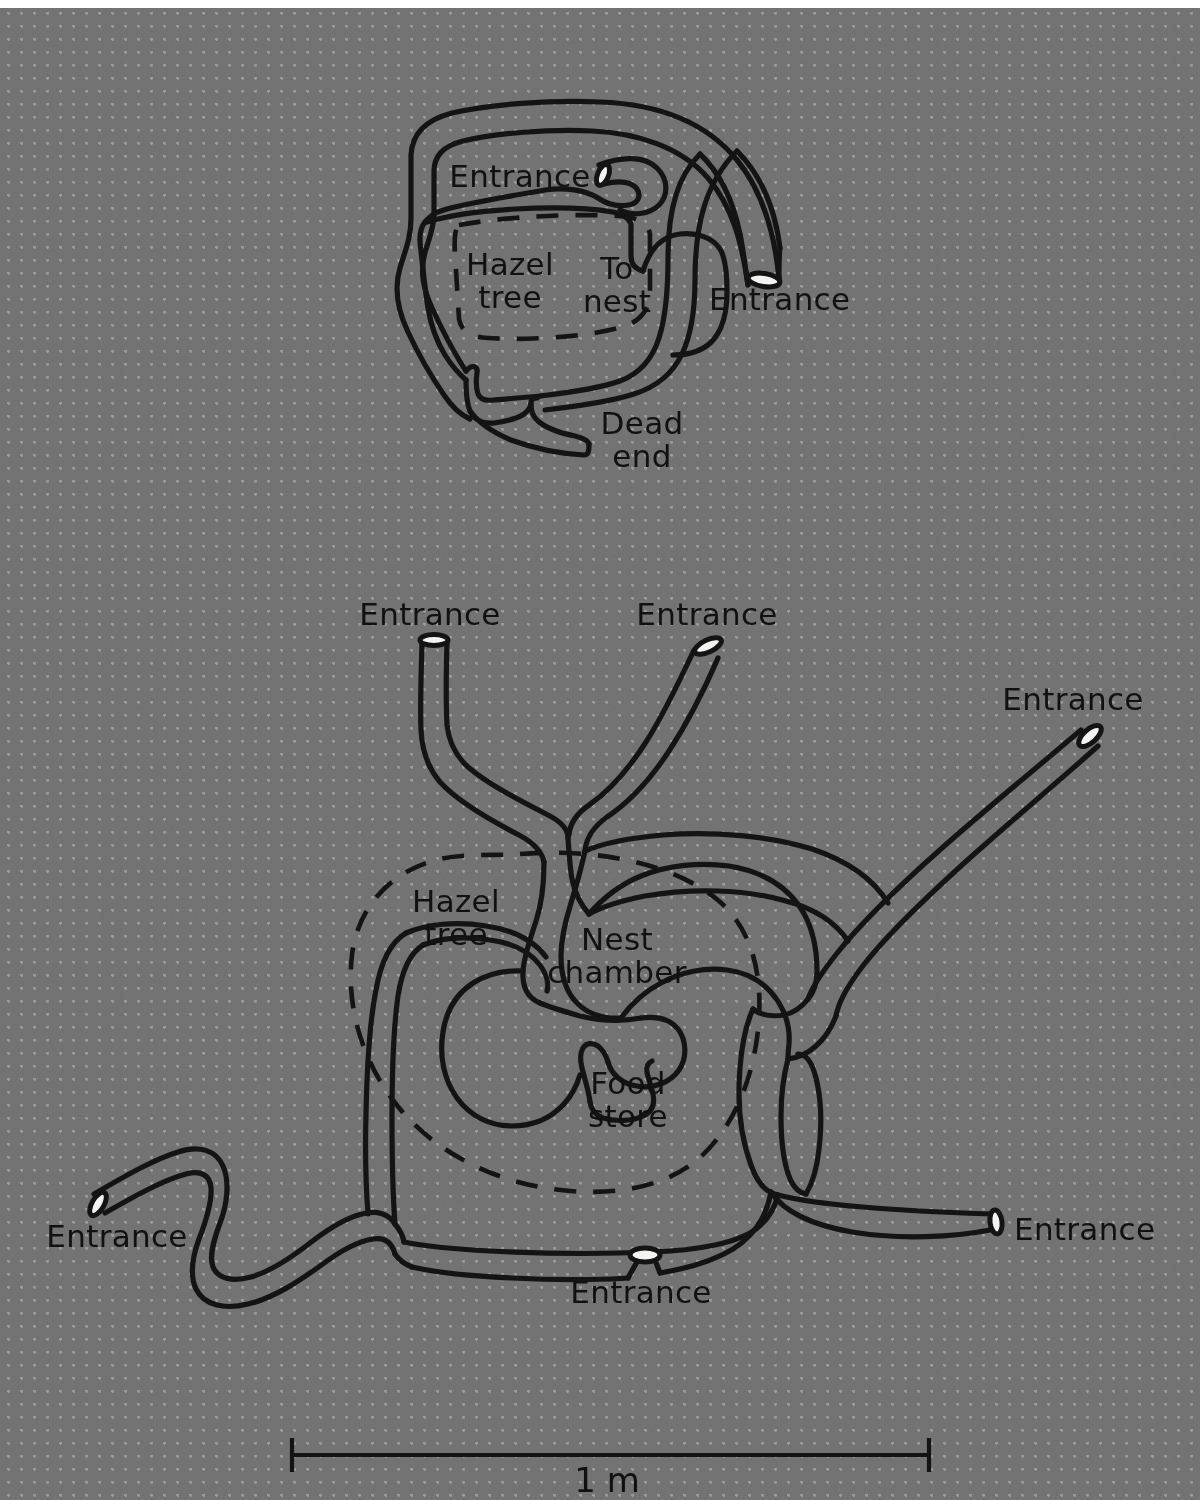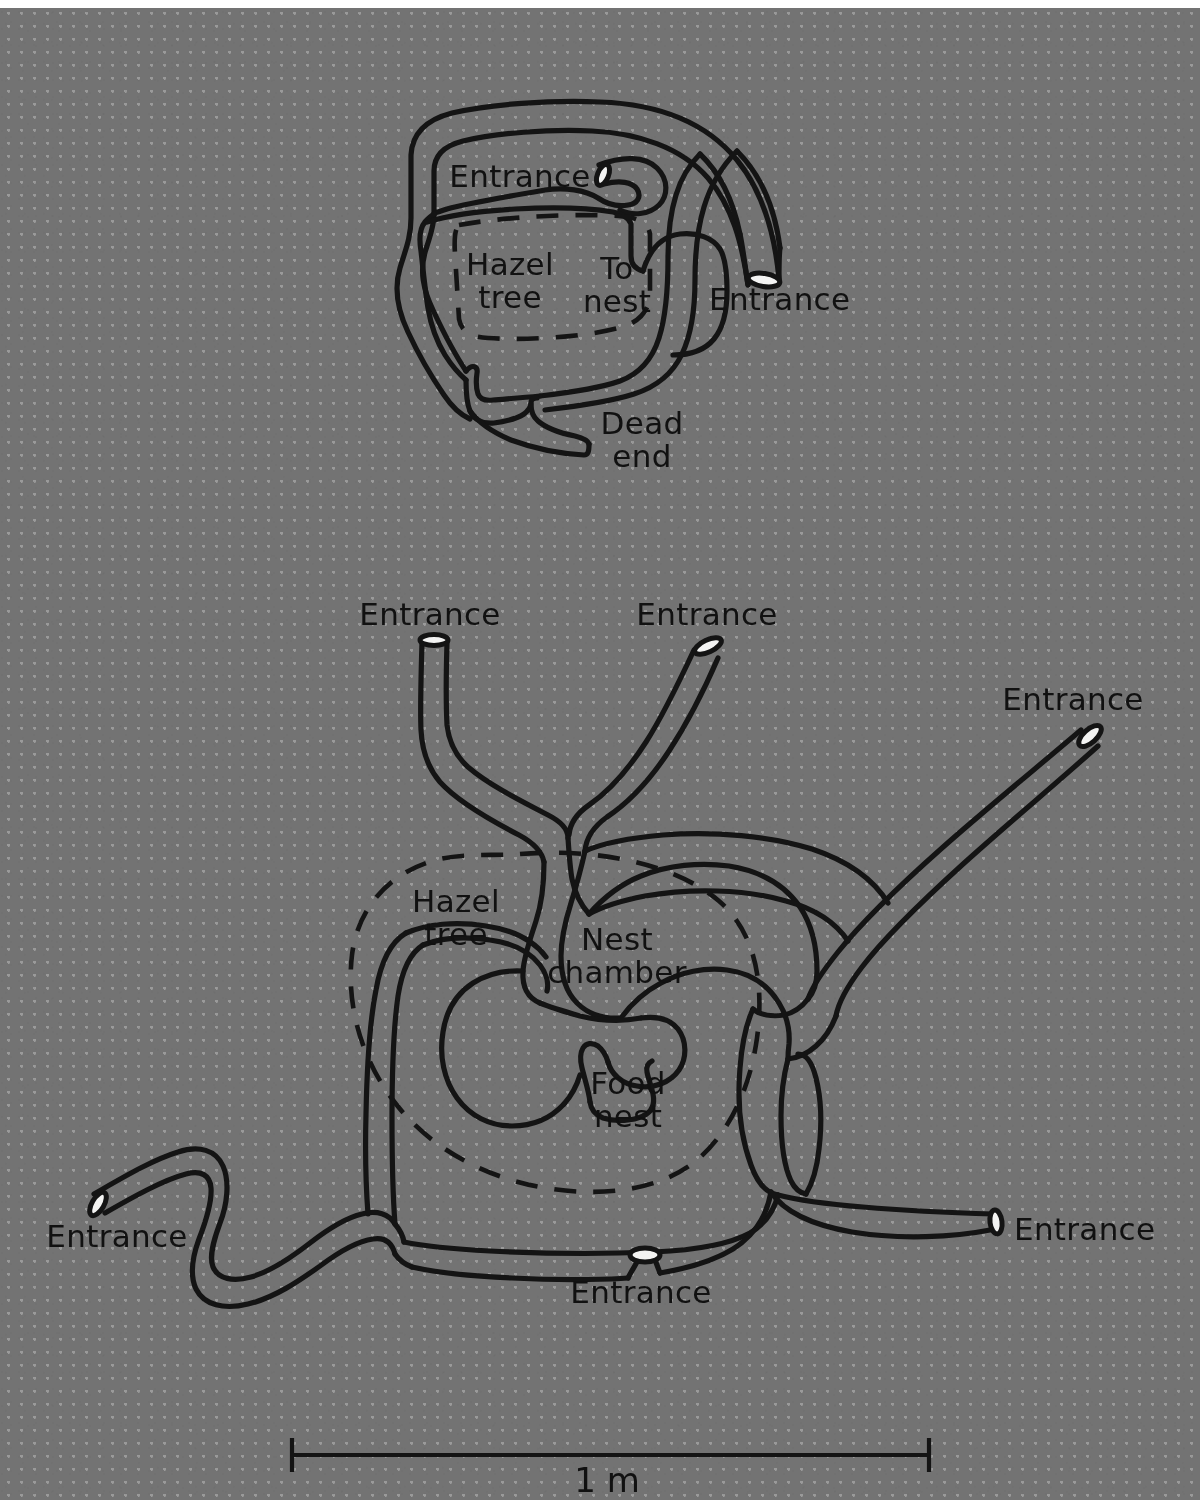--- a/index.html
+++ b/index.html
@@ -432,21 +432,21 @@
 
   <div class="map-label center" style="left:1073px; top:675px;">Entrance</div>
 
   <div class="map-label center" style="left:456px; top:877px;">Hazel
 tree</div>
 
   <div class="map-label center" style="left:617px; top:915px;">Nest
 chamber</div>
 
   <div class="map-label center" style="left:628px; top:1059px;">Food
-nest</div>
+store</div>
 
   <div class="map-label center" style="left:117px; top:1212px;">Entrance</div>
 
   <div class="map-label center" style="left:641px; top:1268px;">Entrance</div>
 
   <div class="map-label" style="left:1014px; top:1205px;">Entrance</div>
 
   <div class="scale-caption" style="left:607px; top:1452px;">1 m</div>
 
 </div>

